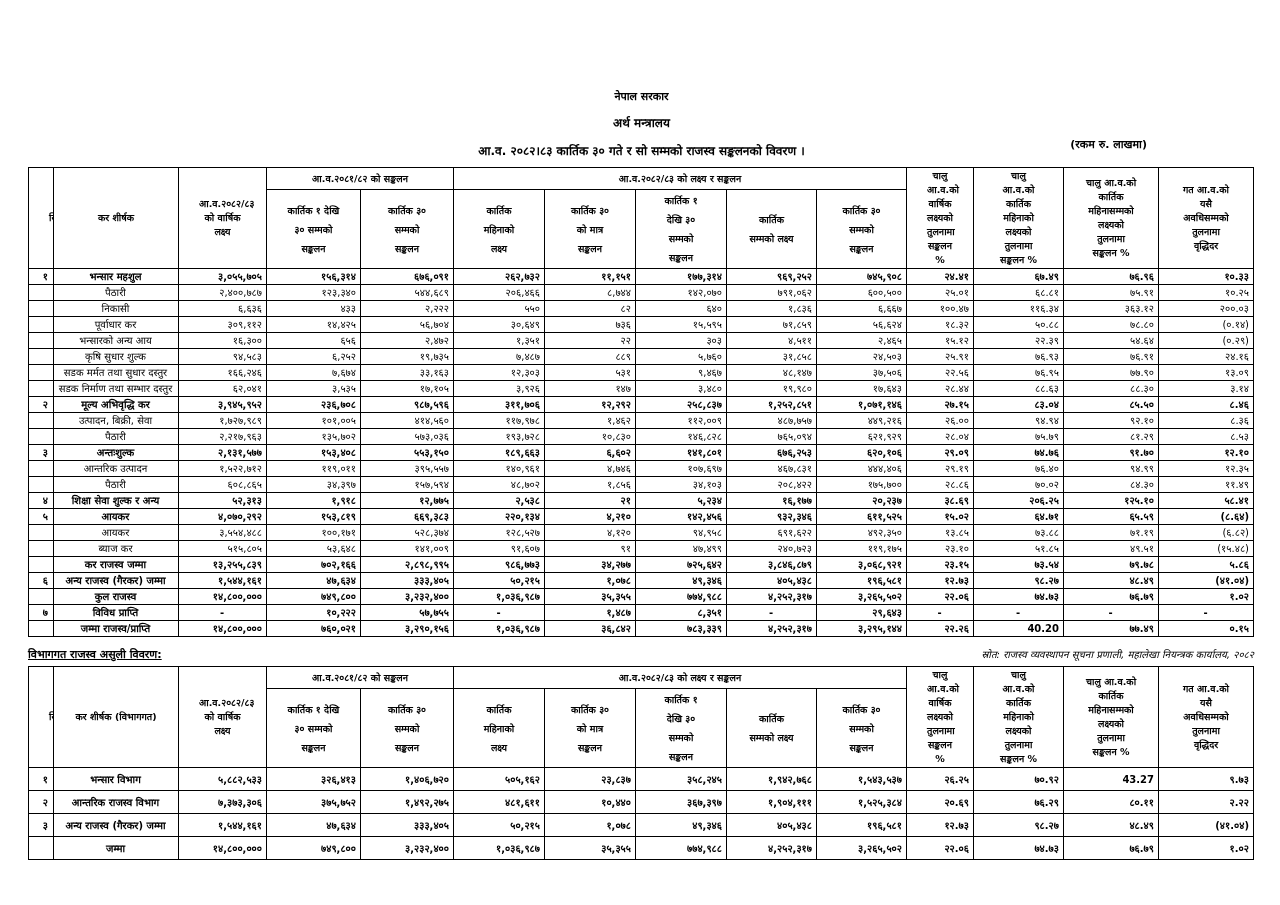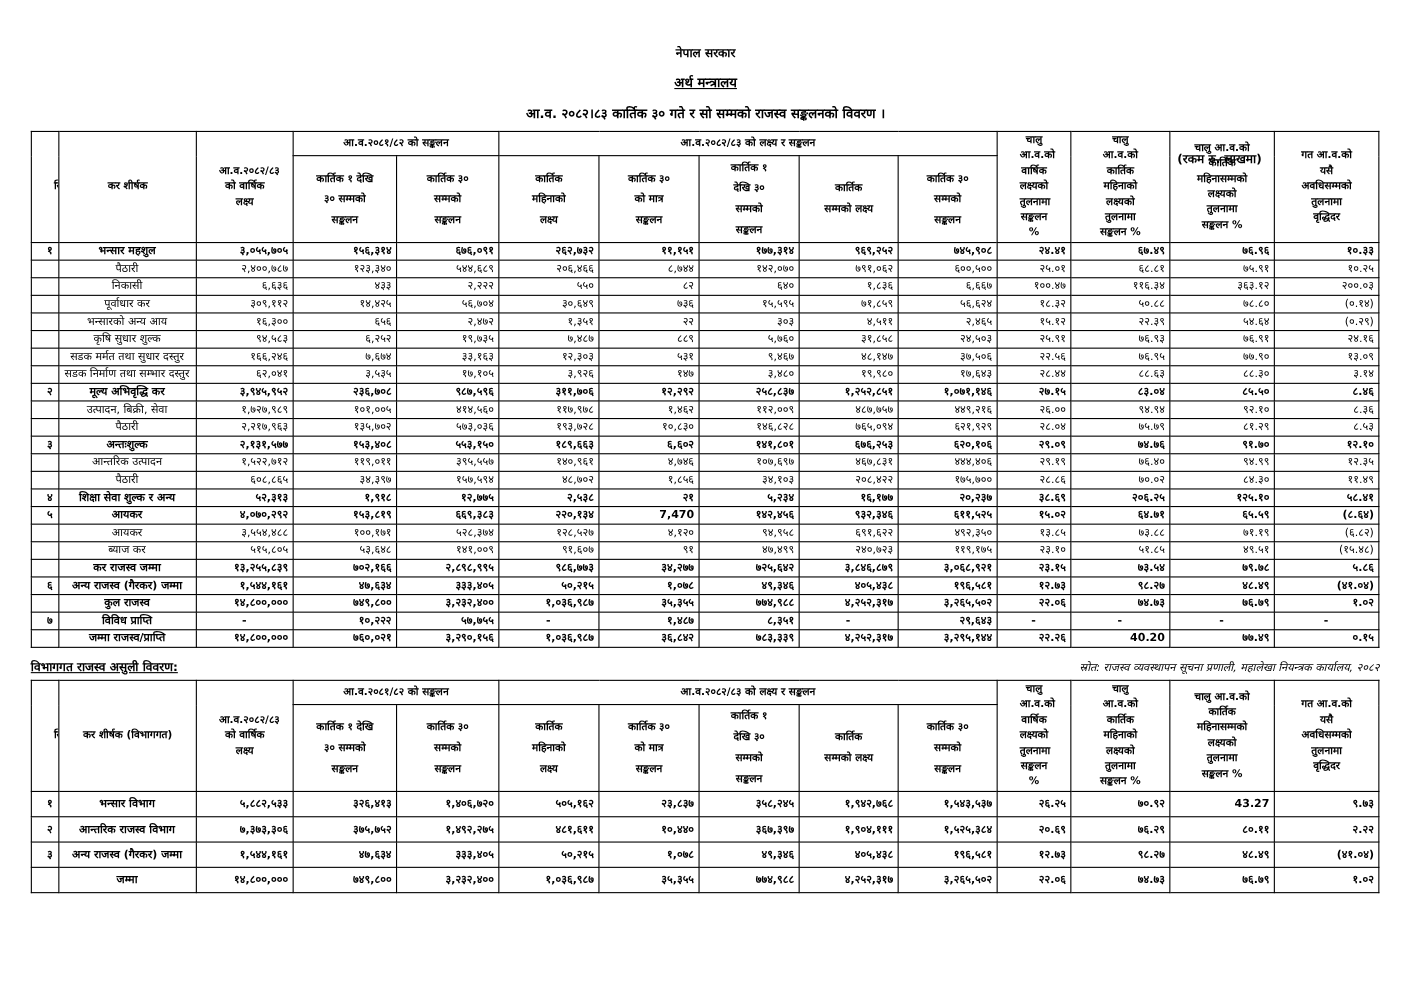--- a/index.html
+++ b/index.html
@@ -1,21 +1,21 @@
 <!DOCTYPE html>
 <html><head>
 <meta charset="utf-8">
 <style>
   * { box-sizing: border-box; margin: 0; padding: 0; }
   html,body { width: 1280px; height: 905px; background: #ffffff; color: #000;
     font-family: "DejaVu Sans", "Liberation Sans", sans-serif; }
   .page { position: absolute; left: 28px; top: 0; width: 1227px; }
-  .titles { text-align: center; padding-top: 40px; }
+  .titles { text-align: center; padding-top: 88px; }
   .title-line1 { font-size: 11px; font-weight: bold; margin-bottom: 11px; }
-  .title-line2 { font-size: 12px; font-weight: bold; margin-bottom: 11px; text-decoration: underline; }
+  .title-line2 { font-size: 12px; font-weight: bold; margin-bottom: 11px; }
   .title-line3 { font-size: 12px; font-weight: bold; margin-bottom: 8px; }
   .unit-note { position: absolute; top: 136px; right: 108px; font-size: 11px; font-weight: bold; }
 
   table { border-collapse: collapse; width: 1226px; table-layout: fixed; margin-top: 2px; }
   th, td { border: 1px solid #000; overflow: hidden; }
   th { font-size: 9.5px; font-weight: bold; text-align: center; vertical-align: middle;
        padding: 1px 20px; line-height: 19px; }
   thead tr.group-row th { height: 22px; line-height: 14px; }
   thead tr.sub-row th { height: 52px; }
   tbody td { font-size: 10px; line-height: 13px; padding: 1px 4px 1px 3px; }
@@ -325,21 +325,21 @@
           <td class="num">१२५.१०</td>
           <td class="num">५८.४१</td>
         </tr>
         <tr class="bold">
           <td class="sn">५</td>
           <td class="rowtitle">आयकर</td>
           <td class="num">४,०७०,२९२</td>
           <td class="num">१५३,८१९</td>
           <td class="num">६६९,३८३</td>
           <td class="num">२२०,१३४</td>
-          <td class="num">7,470</td>
+          <td class="num">४,२१०</td>
           <td class="num">१४२,४५६</td>
           <td class="num">९३२,३४६</td>
           <td class="num">६११,५२५</td>
           <td class="num">१५.०२</td>
           <td class="num">६४.७१</td>
           <td class="num">६५.५९</td>
           <td class="num">(८.६४)</td>
         </tr>
         <tr>
           <td class="sn"></td>

